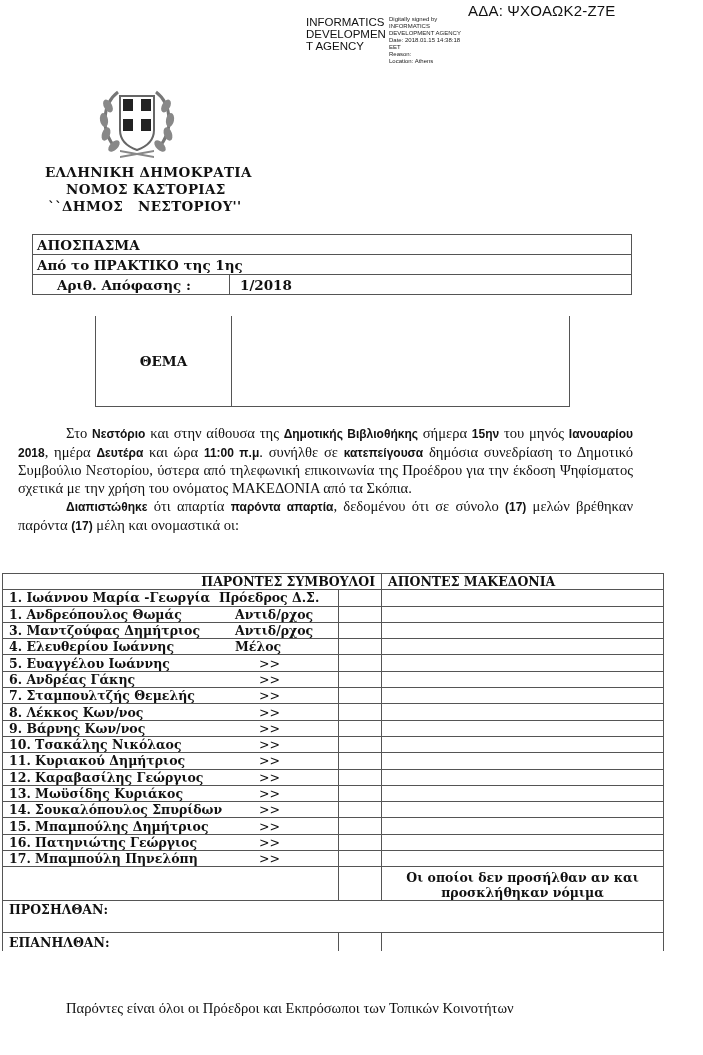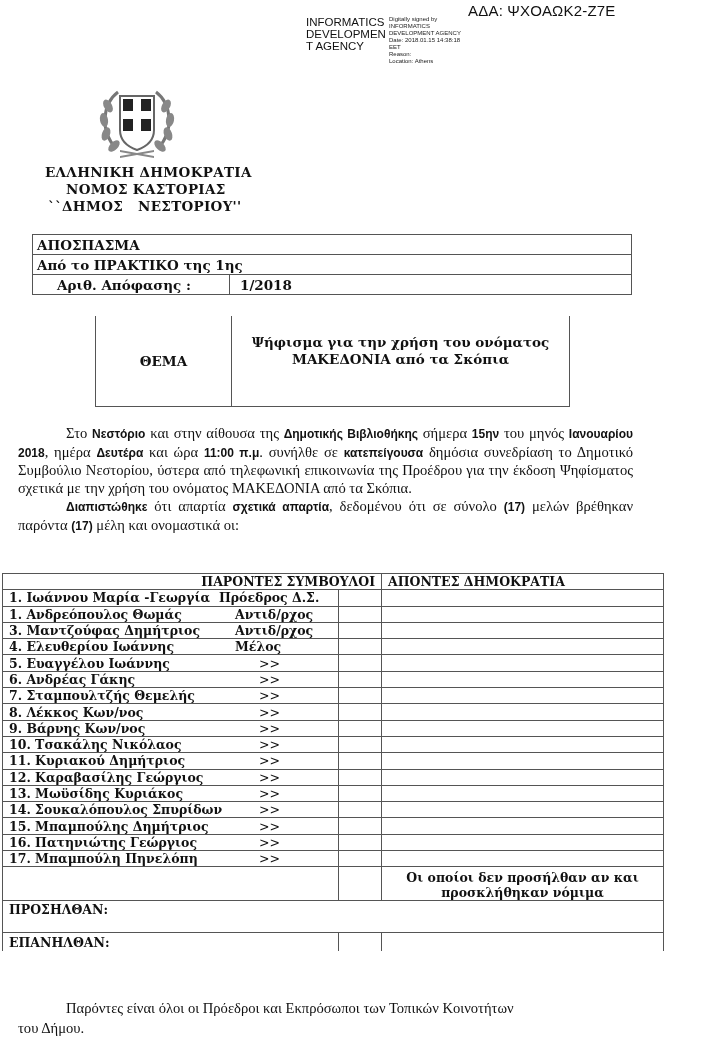--- a/index.html
+++ b/index.html
@@ -89,36 +89,32 @@
       </tr>
   <tr>
     <td class="l">Αριθ. Απόφασης :</td>
     <td class="r">1/2018</td>
   </tr>
 </tbody>
   </table>
 
 <div class="abs subj">
   <div class="lab">ΘΕΜΑ</div>
-  <div class="val">
-    <div>Ψήφισμα για την χρήση του ονόματος</div>
-    <div>ΜΑΚΕΔΟΝΙΑ από τα Σκόπια</div>
-  </div>
 </div>
 
 <div class="abs para">
   <div><span class="ind"></span><span id="p1"><span>Στο </span><b>Νεστόριο</b><span> και στην αίθουσα της </span><b>Δημοτικής Βιβλιοθήκης</b><span>  σήμερα </span><b>15ην</b><span>  του μηνός </span><b>Ιανουαρίου 2018</b><span>, ημέρα </span><b>Δευτέρα</b><span> και ώρα </span><b>11:00 π.μ</b><span>. συνήλθε σε </span><b>κατεπείγουσα</b><span> δημόσια συνεδρίαση το Δημοτικό Συμβούλιο Νεστορίου, ύστερα  από  τηλεφωνική επικοινωνία της Προέδρου για την έκδοση Ψηφίσματος σχετικά με την χρήση του ονόματος ΜΑΚΕΔΟΝΙΑ από τα Σκόπια.</span></span></div>
-  <div><span class="ind"></span><span id="p2"><b>Διαπιστώθηκε</b><span> ότι απαρτία </span><b>σχετικά απαρτία</b><span>, δεδομένου ότι σε σύνολο </span><b>(17)</b><span> μελών βρέθηκαν παρόντα  </span><b>(17)</b><span>  μέλη και ονομαστικά οι:</span></span></div>
+  <div><span class="ind"></span><span id="p2"><b>Διαπιστώθηκε</b><span> ότι απαρτία </span><b>παρόντα απαρτία</b><span>, δεδομένου ότι σε σύνολο </span><b>(17)</b><span> μελών βρέθηκαν παρόντα  </span><b>(17)</b><span>  μέλη και ονομαστικά οι:</span></span></div>
 </div>
 
 <table class="abs members">
   <thead>
     <tr>
       <td class="c1" colspan="2" style="border-right:1.5px solid #555;text-align:right;">ΠΑΡΟΝΤΕΣ  ΣΥΜΒΟΥΛΟΙ</td>
-      <td class="c3">ΑΠΟΝΤΕΣ  ΔΗΜΟΚΡΑΤΙΑ</td>
+      <td class="c3">ΑΠΟΝΤΕΣ  ΜΑΚΕΔΟΝΙΑ</td>
     </tr>
   </thead>
   <tbody id="member-rows">
       <tr>
         <td class="c1" style="border-right: 1.5px solid rgb(85, 85, 85);"><span class="mname">1. Ιωάννου Μαρία -Γεωργία</span><span class="mrole">Πρόεδρος Δ.Σ.</span></td>
         <td class="c2"></td>
         <td class="c3"></td>
       </tr>
       <tr>
         <td class="c1" style="border-right: 1.5px solid rgb(85, 85, 85);"><span class="mname">1. Ανδρεόπουλος Θωμάς</span><span class="mrole" style="padding-left: 16px;">Αντιδ/ρχος</span></td>
@@ -216,14 +212,13 @@
     <tr>
       <td class="c1 no-bottom" style="border-right:1.5px solid #555;height:18px;">ΕΠΑΝΗΛΘΑΝ:</td>
       <td class="c2 no-bottom"></td>
       <td class="c3 no-bottom"></td>
     </tr>
   </tbody>
 </table>
 
 <div class="abs foot">
   <div><span class="ind"></span><span>Παρόντες είναι όλοι οι Πρόεδροι και Εκπρόσωποι των Τοπικών Κοινοτήτων</span></div>
-  <div>του Δήμου.</div>
 </div>
 
 </body></html>

